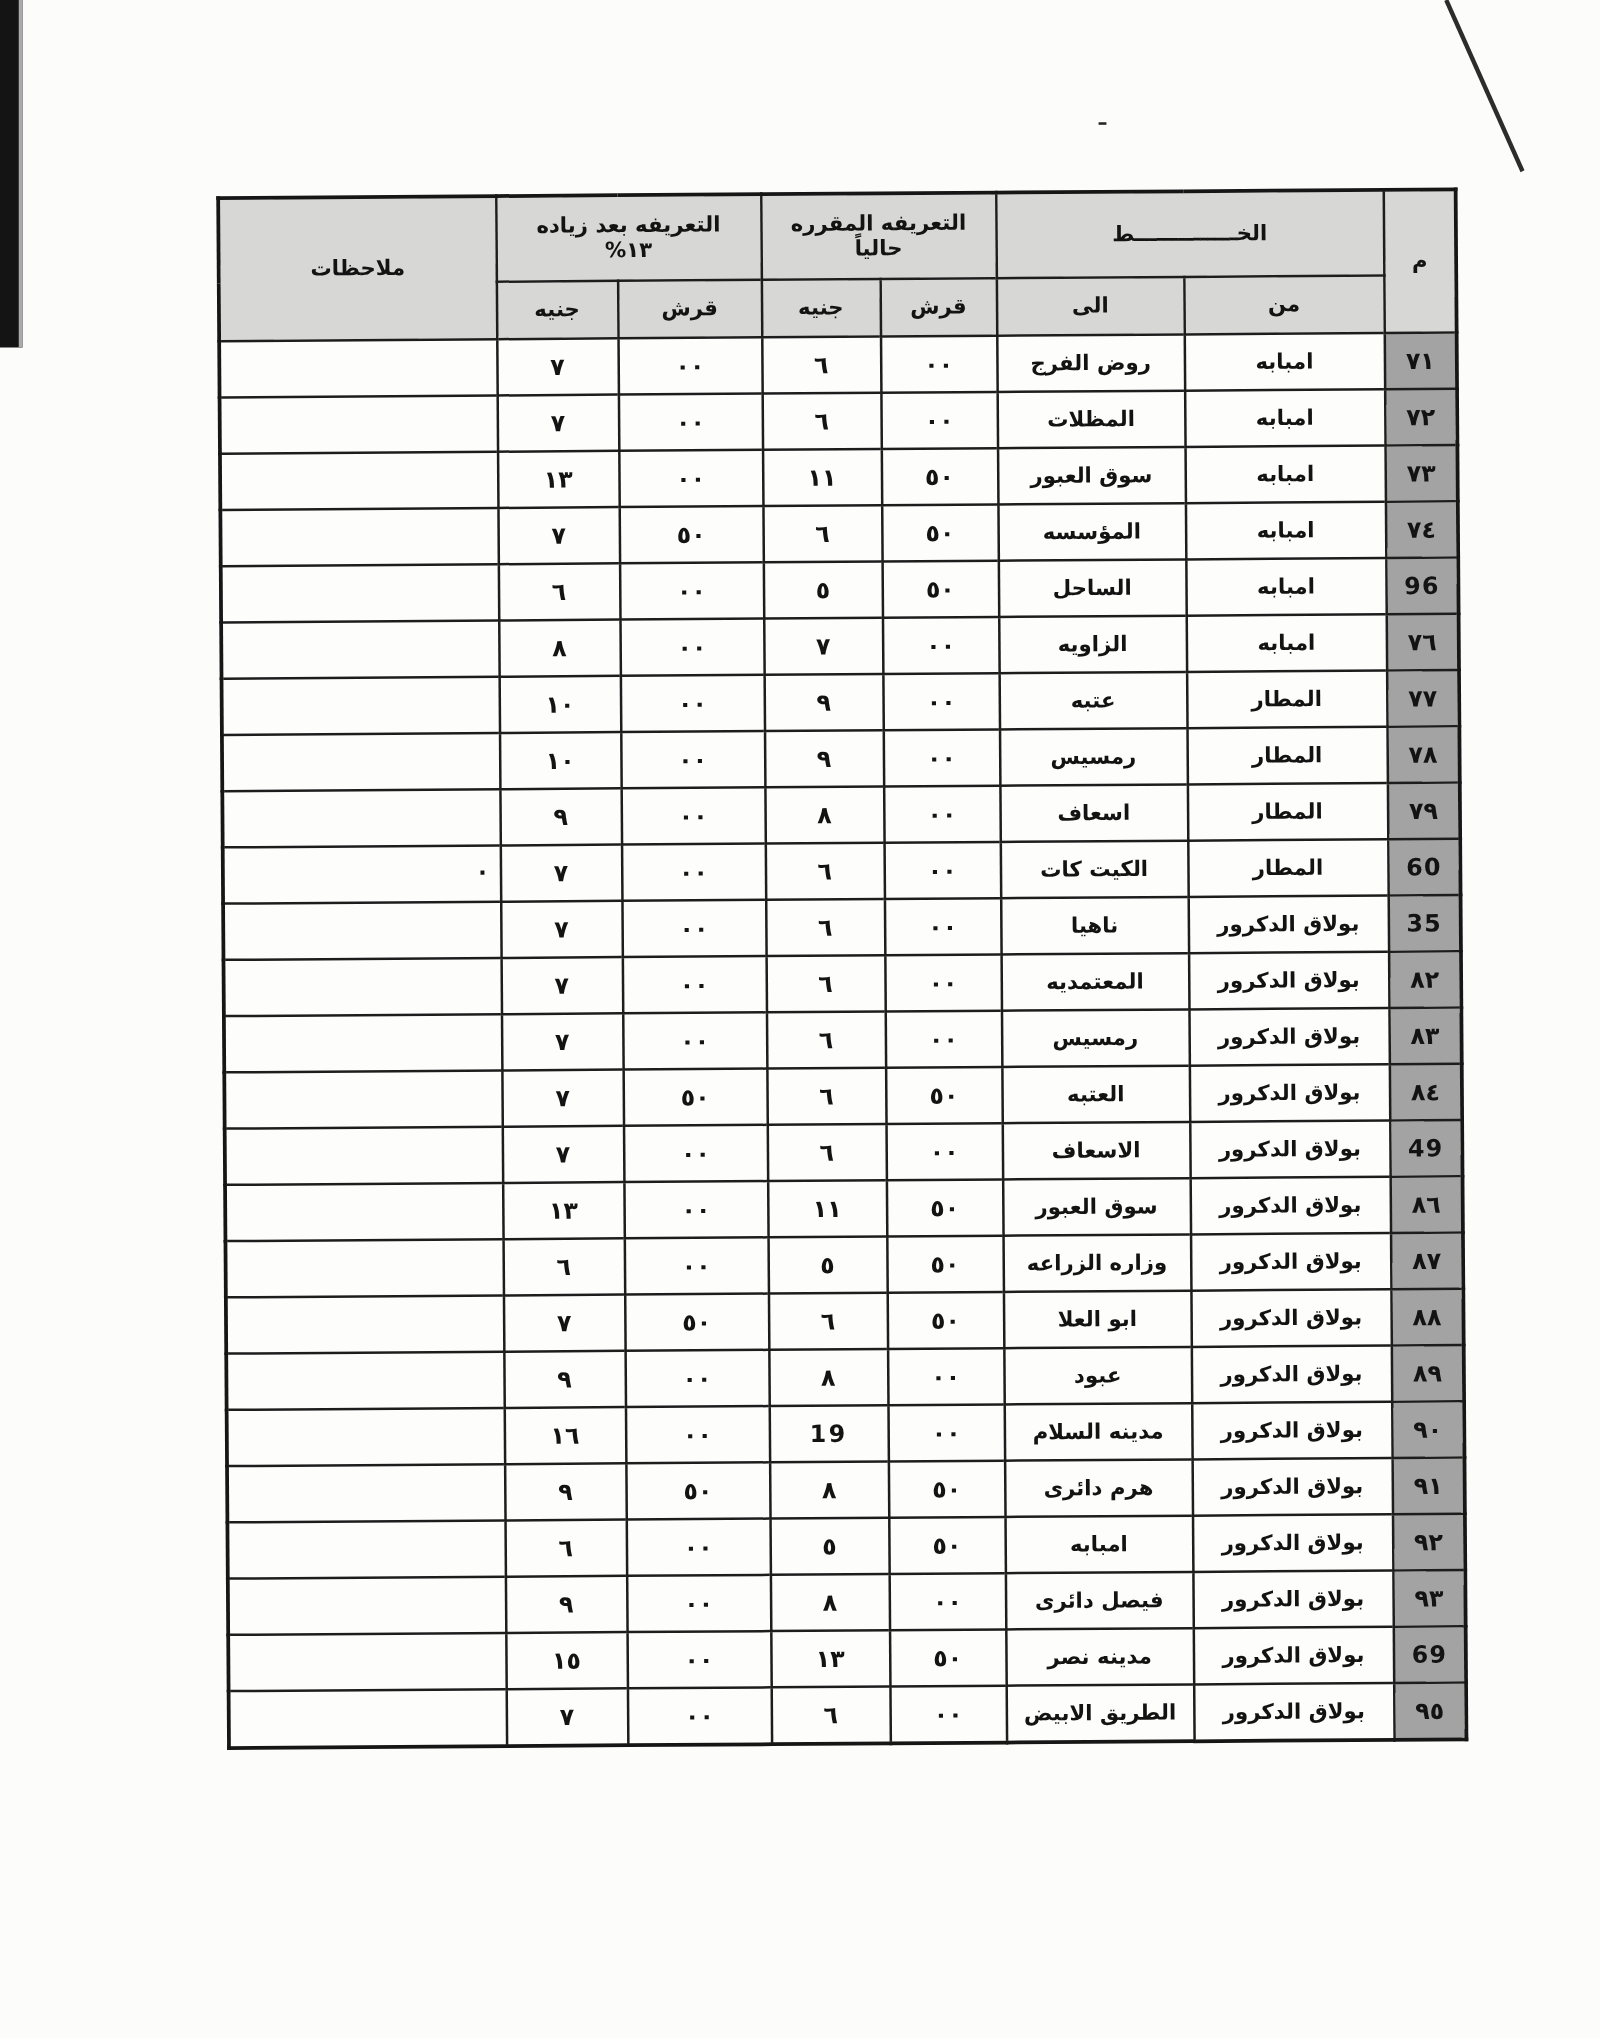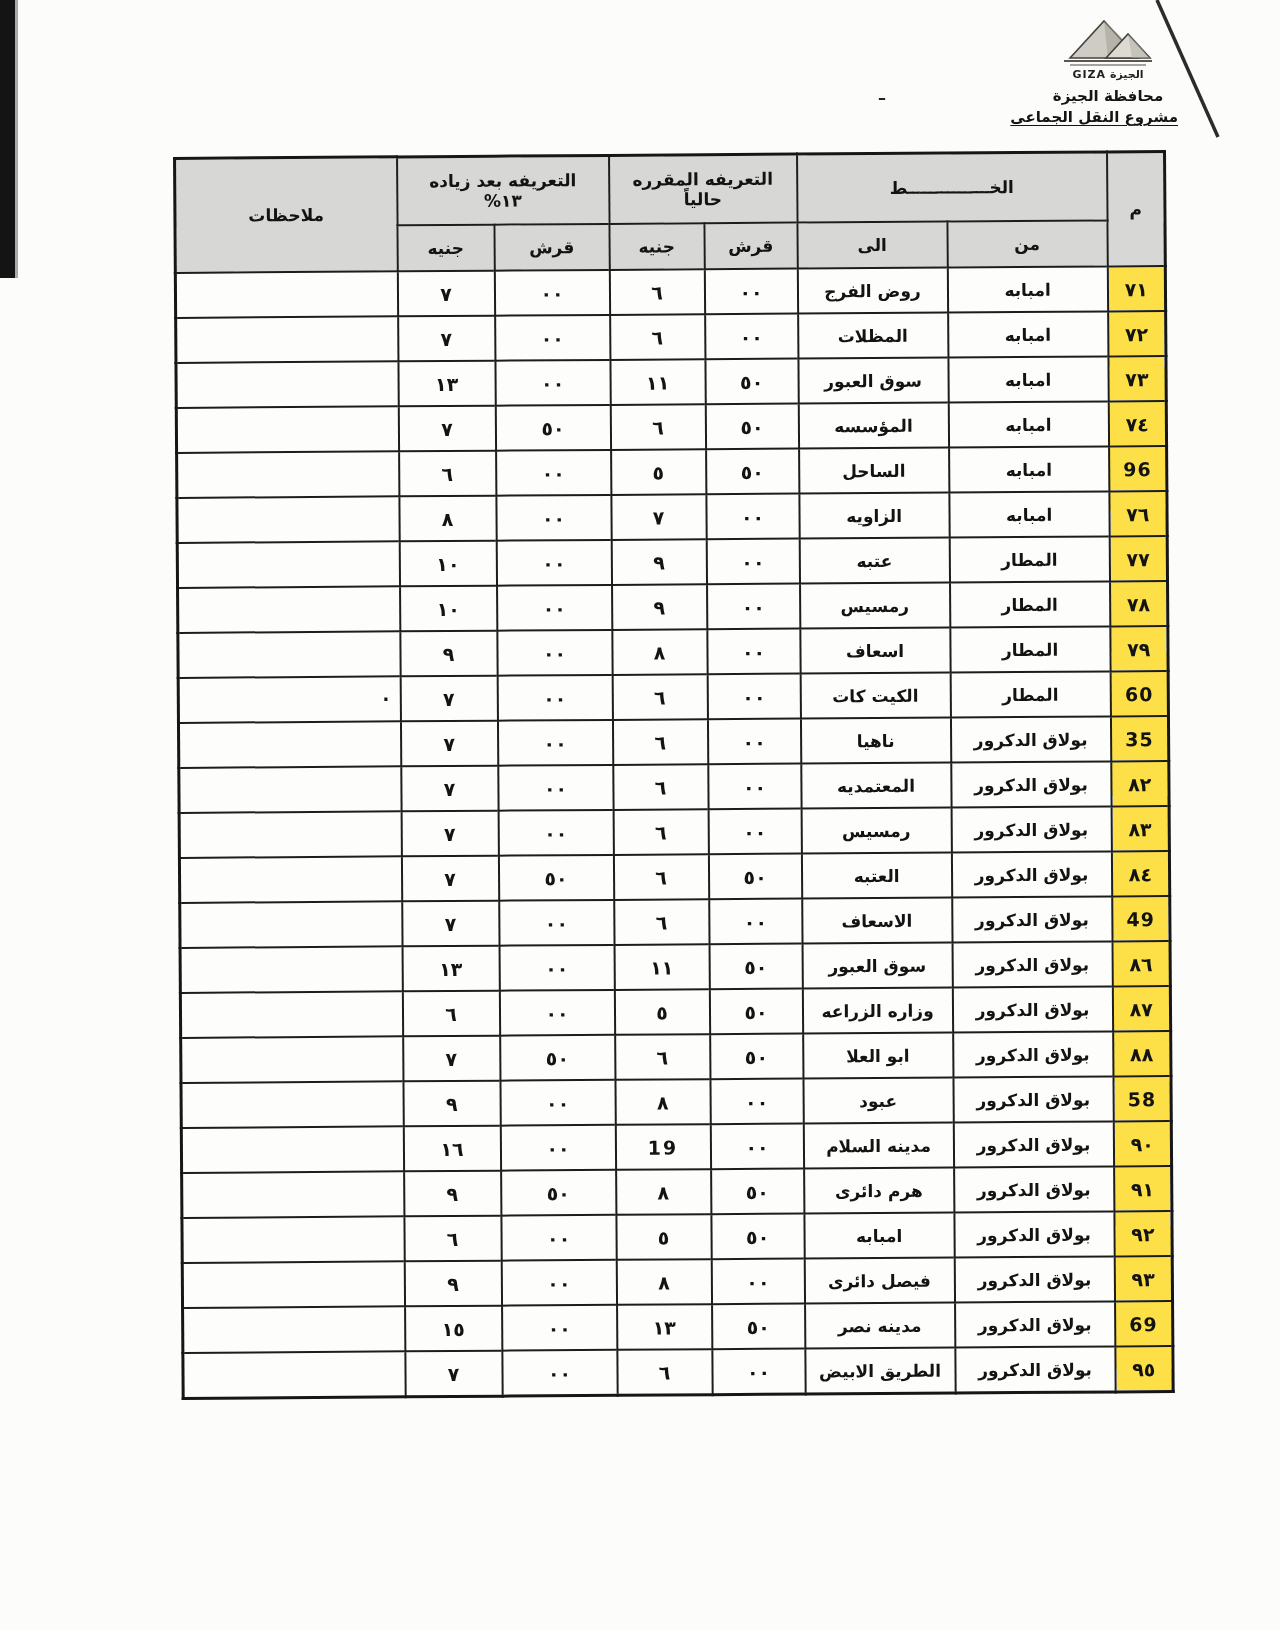--- a/index.html
+++ b/index.html
@@ -23,50 +23,37 @@
               table-layout:fixed;transform:rotate(-0.4deg);transform-origin:100% 0;
               border:3px solid #161616;}
   .fare-table th,.fare-table td{border:2.5px solid #1d1d1d;text-align:center;vertical-align:middle;
               font-weight:bold;color:#131313;padding:0;overflow:hidden;}
   .fare-table thead th{background:#d7d7d5;font-size:17px;}
   .fare-table thead tr.group-row th{height:66px;}
   .fare-table thead tr.sub-row th{height:44px;}
   .line-h{letter-spacing:1px;}
   .serial-h{font-size:19px;}
   tbody td{height:43px;font-size:17px;background:#fdfdfc;}
-  tbody td.serial-cell{background:#fde047;font-size:19px;letter-spacing:1px;}
+  tbody td.serial-cell{background:#a3a3a3;font-size:19px;letter-spacing:1px;}
   tbody td.val-cell{font-size:19px;letter-spacing:2px;}
   tbody td.to-cell{font-size:17px;}
   tbody td.from-cell{font-size:17px;}
   tbody td.notes-cell{text-align:right;padding-left:0;padding-right:10px;font-size:18px;}
 </style>
 </head>
 <body>
 
 <div class="page">
 
   <div class="edge-strip"></div>
 
   <svg class="fold-line" width="110" height="150" viewBox="0 0 110 150">
     <line x1="17" y1="0" x2="78" y2="137" stroke="#2c2c2c" stroke-width="3.5"></line>
   </svg>
 
-  <div class="brand">
-    <svg width="92" height="58" viewBox="0 0 92 58">
-      <polygon points="8,46 42,9 76,46" fill="#cfccc6" stroke="#45423d" stroke-width="1.6"></polygon>
-      <polygon points="42,9 58,24 76,46 46,46" fill="#a39e96" opacity="0.55"></polygon>
-      <polygon points="44,46 66,22 88,46" fill="#dddad4" stroke="#45423d" stroke-width="1.6"></polygon>
-      <polygon points="66,22 76,32 88,46 70,46" fill="#b0aba2" opacity="0.5"></polygon>
-      <line x1="2" y1="49" x2="90" y2="49" stroke="#5a5751" stroke-width="2"></line>
-      <line x1="8" y1="53" x2="84" y2="53" stroke="#8a867f" stroke-width="1.4"></line>
-    </svg>
-    <div class="logo-caption">الجيزة GIZA</div>
-    <div class="org">محافظة الجيزة</div>
-    <div class="project">مشروع النقل الجماعى</div>
-  </div>
 
   <div class="dash">–</div>
 
   <table class="fare-table" dir="rtl">
     <colgroup>
       <col style="width:58px">
       <col style="width:160px">
       <col style="width:150px">
       <col style="width:93px">
       <col style="width:95px">
@@ -272,21 +259,21 @@
           <td class="serial-cell">٨٨</td>
           <td class="from-cell">بولاق الدكرور</td>
           <td class="to-cell">ابو العلا</td>
           <td class="val-cell">٥٠</td>
           <td class="val-cell">٦</td>
           <td class="val-cell">٥٠</td>
           <td class="val-cell">٧</td>
           <td class="notes-cell"></td>
         </tr>
         <tr>
-          <td class="serial-cell">58</td>
+          <td class="serial-cell">٨٩</td>
           <td class="from-cell">بولاق الدكرور</td>
           <td class="to-cell">عبود</td>
           <td class="val-cell">٠٠</td>
           <td class="val-cell">٨</td>
           <td class="val-cell">٠٠</td>
           <td class="val-cell">٩</td>
           <td class="notes-cell"></td>
         </tr>
         <tr>
           <td class="serial-cell">٩٠</td>

